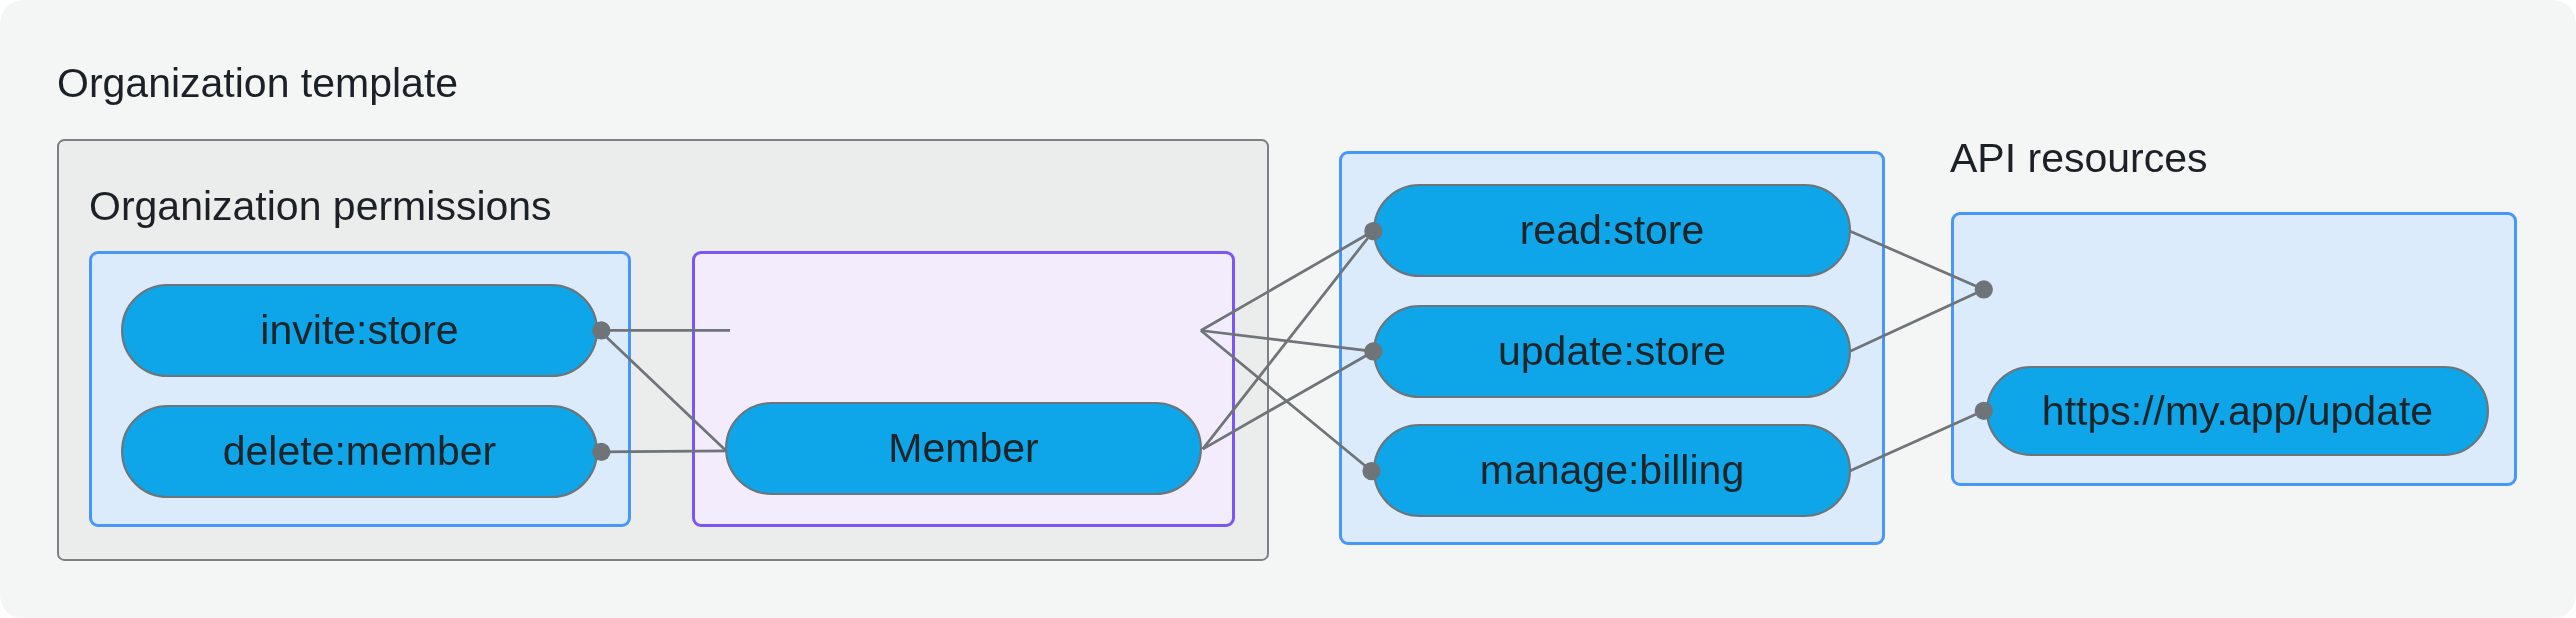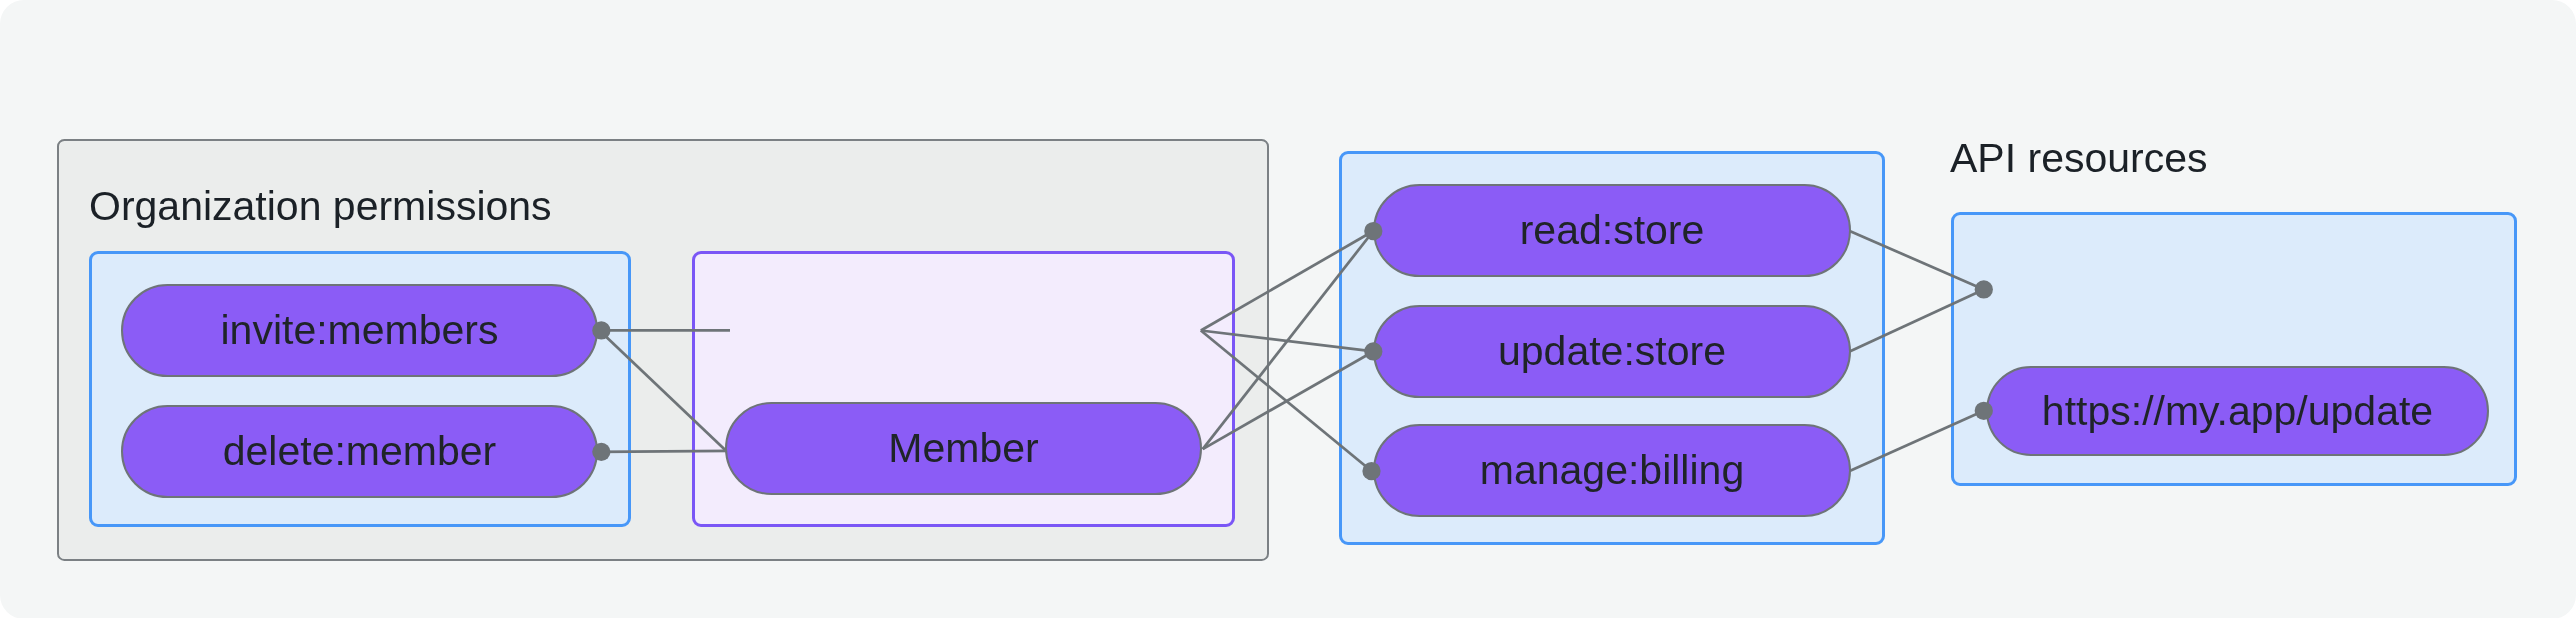--- a/index.html
+++ b/index.html
@@ -27,21 +27,21 @@
   .box.b-perm    { left: 1339px; top: 151px; width: 546px; height: 394px; }
   .box.b-api     { left: 1951px; top: 212px; width: 566px; height: 274px; }
 
   
   svg.lines { position: absolute; left: 0; top: 0; z-index: 3; }
   svg.dots  { position: absolute; left: 0; top: 0; z-index: 5; }
 
   
   .pill {
     position: absolute; box-sizing: border-box; z-index: 4;
-    height: 93px; background: #8b5cf6;
+    height: 93px; background: #0ea5e9;
     border: 2.7px solid #6e7478; border-radius: 47px;
     display: flex; align-items: center; justify-content: center;
     font-size: 41px; color: #1f2428; white-space: nowrap;
   }
   .p-invite  { left: 121px;  top: 284px; width: 477px; }
   .p-delete  { left: 121px;  top: 405px; width: 477px; }
   .p-admin   { left: 725px;  top: 284px; width: 477px; }
   .p-member  { left: 725px;  top: 402px; width: 477px; }
   .p-read    { left: 1373px; top: 184px; width: 478px; }
   .p-update  { left: 1373px; top: 305px; width: 478px; }
@@ -78,24 +78,25 @@
       <line x1="1316" y1="362" x2="1505" y2="253" stroke="#6e7478" stroke-width="3"></line>
       <line x1="1316" y1="362" x2="1505" y2="385" stroke="#6e7478" stroke-width="3"></line>
       <line x1="1316" y1="362" x2="1503" y2="516" stroke="#6e7478" stroke-width="3"></line>
       <line x1="1318" y1="492" x2="1505" y2="253" stroke="#6e7478" stroke-width="3"></line>
       <line x1="1318" y1="492" x2="1505" y2="385" stroke="#6e7478" stroke-width="3"></line>
       <line x1="2027" y1="253" x2="2174" y2="317" stroke="#6e7478" stroke-width="3"></line>
       <line x1="2027" y1="385" x2="2174" y2="317" stroke="#6e7478" stroke-width="3"></line>
       <line x1="2027" y1="516" x2="2174" y2="450" stroke="#6e7478" stroke-width="3"></line>
     </svg>
 
+  <div class="label l-template">Organization template</div>
   <div class="label l-orgperm">Organization permissions</div>
   <div class="label l-api">API resources</div>
 
-  <div class="pill p-invite">invite:members</div>
+  <div class="pill p-invite">invite:store</div>
   <div class="pill p-delete">delete:member</div>
   <div class="pill p-member">Member</div>
   <div class="pill p-read">read:store</div>
   <div class="pill p-update">update:store</div>
   <div class="pill p-manage">manage:billing</div>
   <div class="pill p-billing">https://my.app/update</div>
 
   <svg class="dots" width="2576" height="619" viewBox="0 0 2823 678">
       <circle cx="659" cy="362" r="10" fill="#6e7478"></circle>
       <circle cx="659" cy="495" r="10" fill="#6e7478"></circle>

